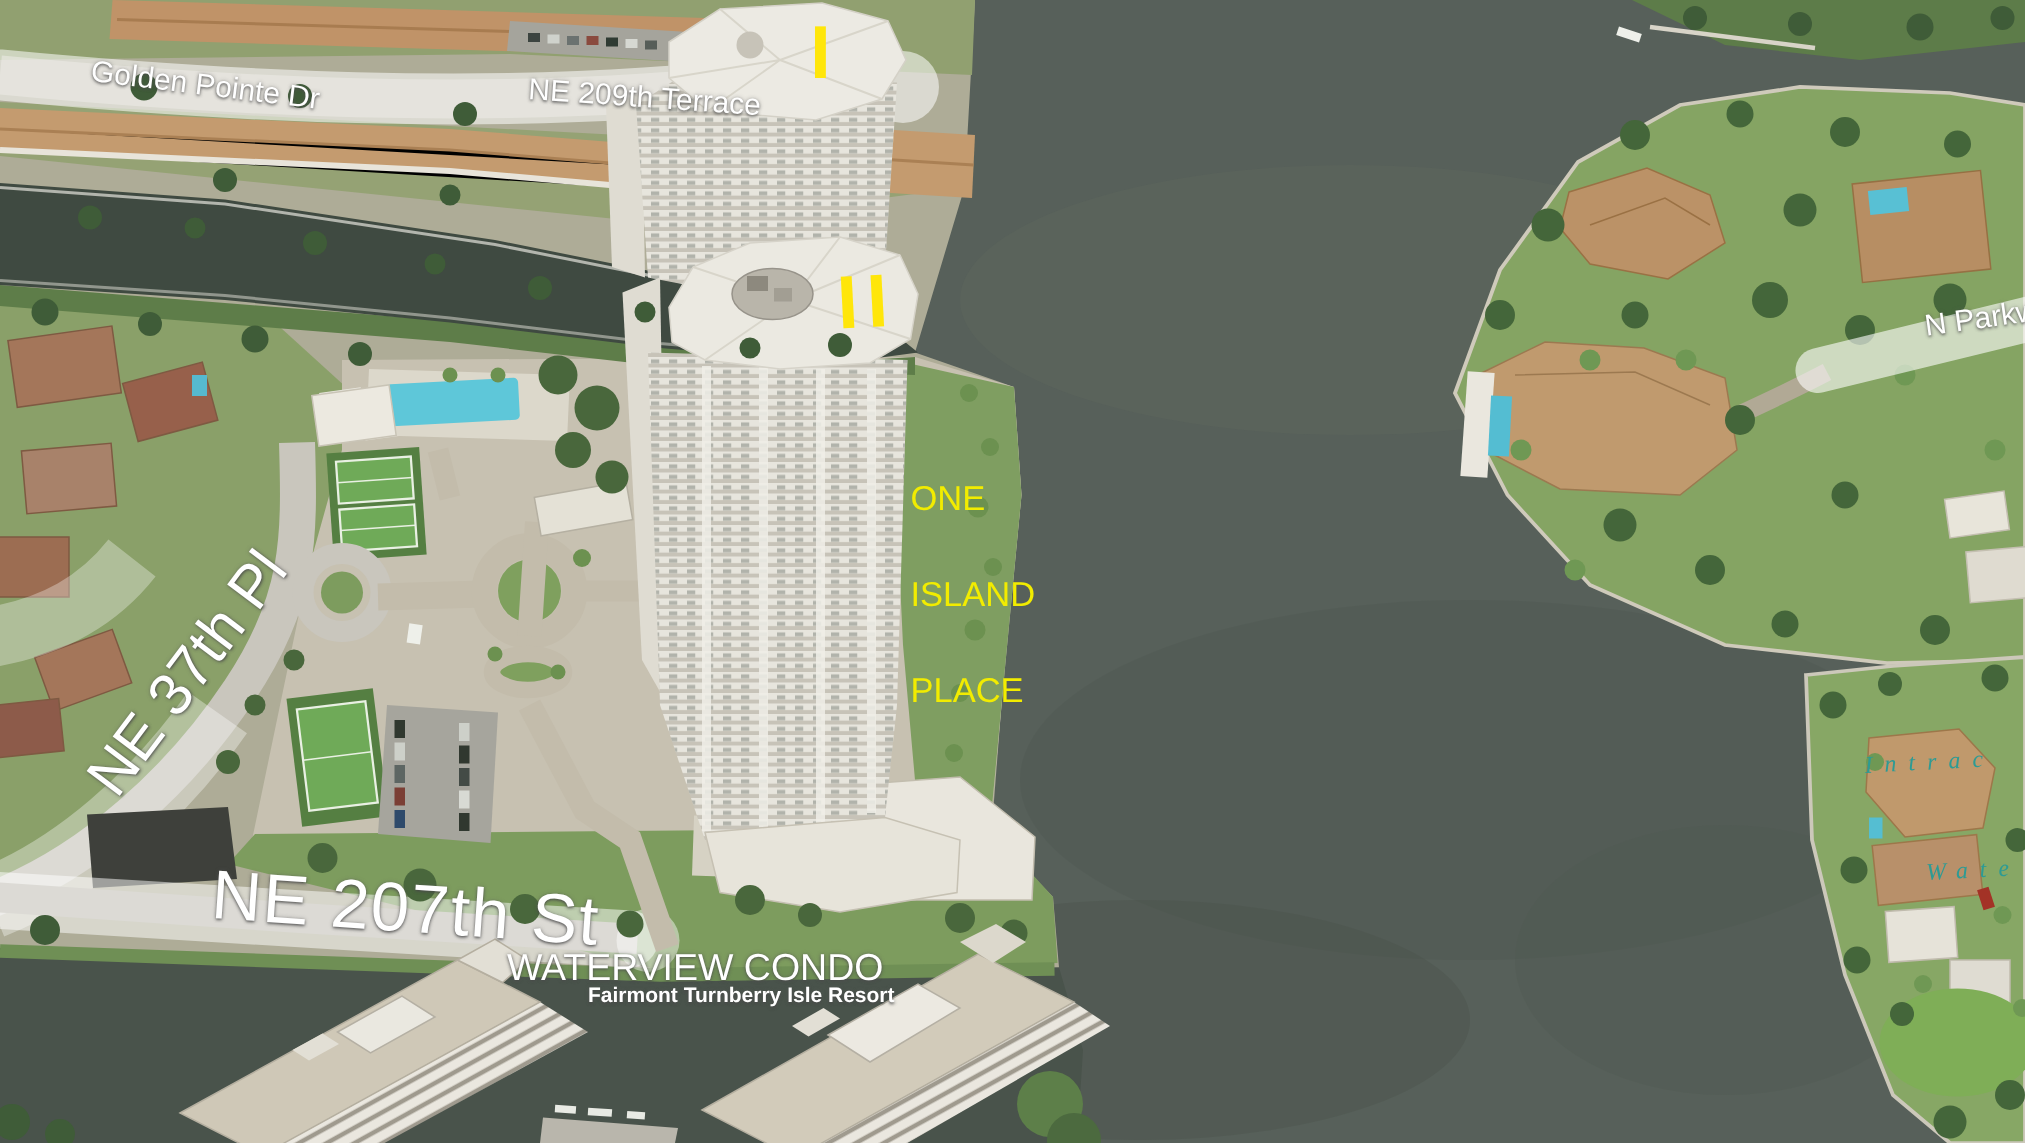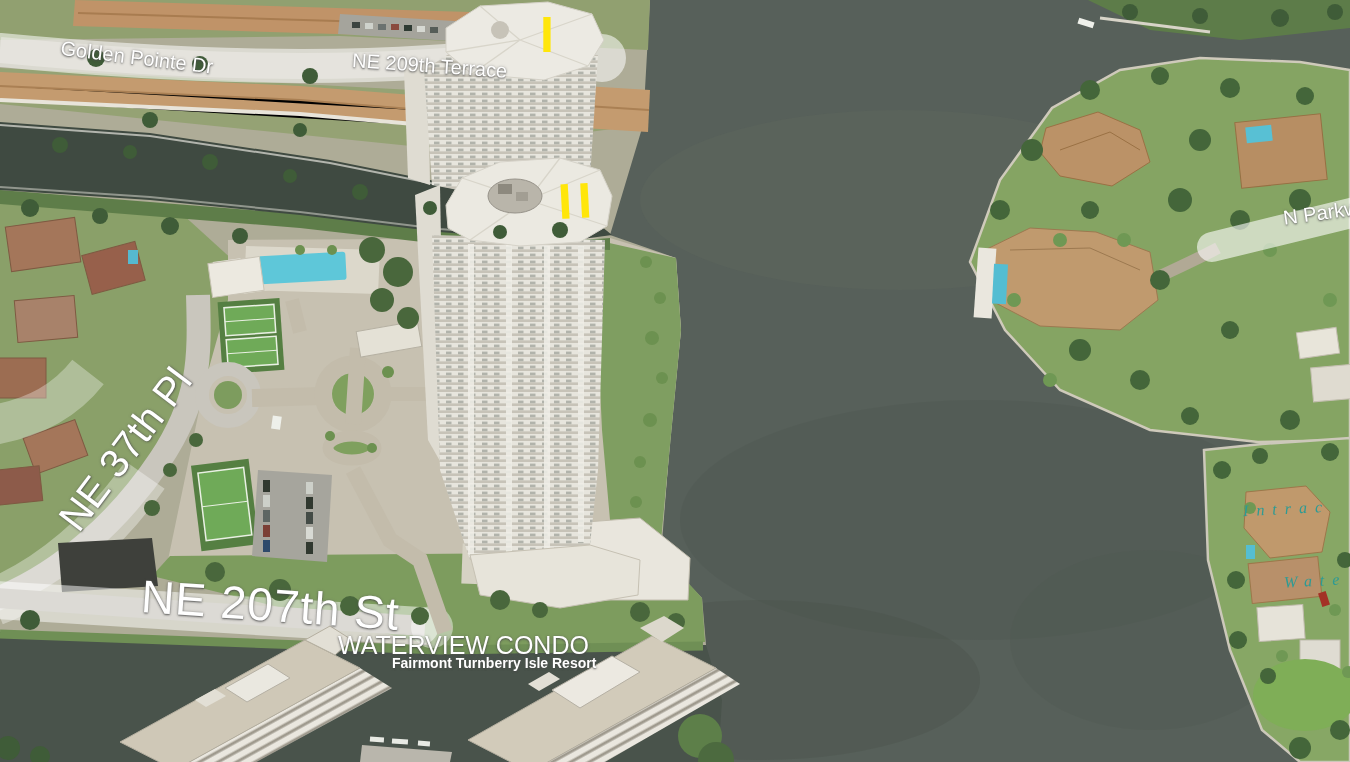--- a/index.html
+++ b/index.html
@@ -400,20 +400,25 @@
   <div class="maplabel lbl-nparkw">N Parkw</div>
 
   <div class="maplabel lbl-37">NE 37th Pl</div>
 
   <div class="maplabel lbl-207">NE 207th St</div>
 
   <div class="maplabel lbl-waterview">WATERVIEW CONDO</div>
 
   <div class="maplabel lbl-fairmont">Fairmont Turnberry Isle Resort</div>
 
+  <div class="ylabel lbl-oneisland">
+    <div>ONE</div>
+    <div>ISLAND</div>
+    <div>PLACE</div>
+  </div>
 
 
   <div class="marker mark-1">I</div>
 
   <div class="marker mark-2">II</div>
 
   <div class="script script-1">Intrac</div>
 
   <div class="script script-2">Wate</div>
 </div>

